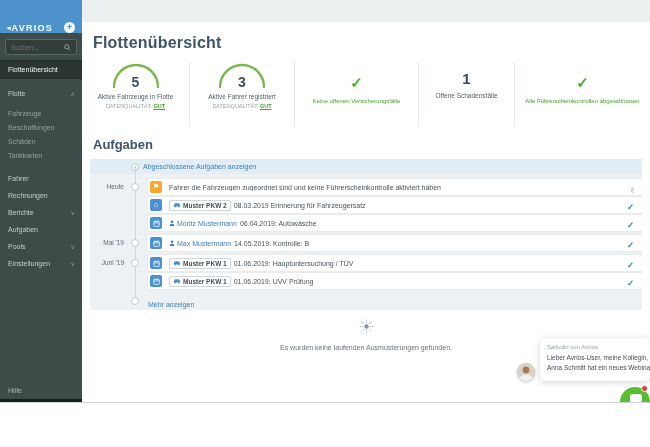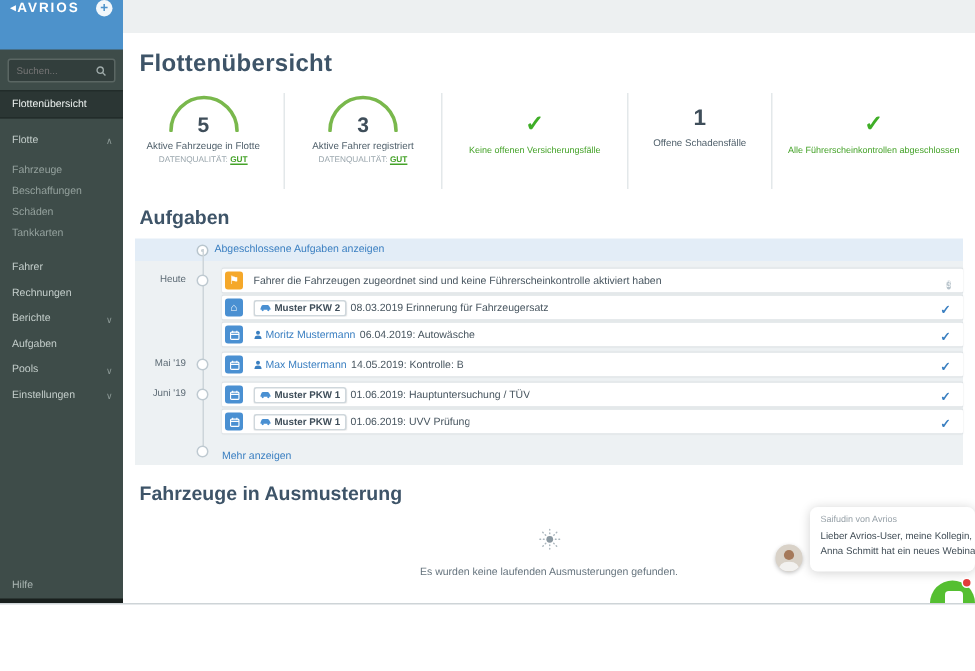--- a/index.html
+++ b/index.html
@@ -3,21 +3,21 @@
 <meta charset="utf-8">
 <style>
   * { margin:0; padding:0; box-sizing:border-box; }
   html,body { background:#fff; }
   body { font-family:"Liberation Sans", sans-serif; width:650px; height:447px; }
 
   .app { position:relative; width:650px; height:403px; background:#fff; overflow:hidden; border-bottom:1px solid #ced4d7; }
 
   
   .sidebar { position:absolute; left:0; top:0; width:82px; height:403px; background:#3e4c49; border-bottom:4px solid #181f1d; }
-  .sb-header { height:33px; background:#4d92cb; display:flex; align-items:flex-start; padding:0 7px; }
+  .sb-header { height:33px; background:#4d92cb; display:flex; align-items:flex-end; padding:0 7px; }
   .logo { color:#fff; font-size:9px; font-weight:bold; letter-spacing:1.3px; display:flex; align-items:center; }
   .logo-mark { font-size:7px; margin-right:1px; letter-spacing:0; }
   .add-btn { margin-left:auto; width:11px; height:11px; border-radius:50%; background:#f2f7fb; color:#4d92cb; font-size:9px; line-height:10px; text-align:center; font-weight:bold; cursor:pointer; }
   .search { position:absolute; left:5px; right:5px; top:39px; height:16px; background:#323e3c; border:1px solid #5a6663; border-radius:2px; display:flex; align-items:center; padding:0 5px; }
   .search input { flex:1; min-width:0; background:transparent; border:none; outline:none; color:#a7b2af; font-size:6.5px; font-family:"Liberation Sans", sans-serif; }
   .search svg { flex:none; }
   .nav { position:absolute; top:60px; left:0; right:0; }
   .nav-item { position:relative; font-size:7px; color:#c4cecb; padding:5px 8px; cursor:pointer; white-space:nowrap; }
   .nav-item.active { background:#2b3634; color:#eef3f1; border-top:1px solid #222c2a; border-bottom:1px solid #222c2a; }
   .nav-item.group { margin-top:6px; }
@@ -302,21 +302,20 @@
             </div>
           </div>
 
           <div class="more-row">
             <div class="g-circle"></div>
             <span class="more-link">Mehr anzeigen</span>
           </div>
         </div>
       </div>
 
-      <h2 class="section-title">Fahrzeuge in Ausmusterung</h2>
       <div class="empty">
         <svg width="15" height="15" viewBox="0 0 16 16">
             <circle cx="8" cy="8" r="2.4" fill="#8a97a0"></circle>
             <g stroke="#aab5bc" stroke-width="1" stroke-linecap="round" stroke-dasharray="0.5 2">
               <line x1="8" y1="1" x2="8" y2="4"></line>
               <line x1="8" y1="12" x2="8" y2="15"></line>
               <line x1="1" y1="8" x2="4" y2="8"></line>
               <line x1="12" y1="8" x2="15" y2="8"></line>
               <line x1="3" y1="3" x2="5.2" y2="5.2"></line>
               <line x1="10.8" y1="10.8" x2="13" y2="13"></line>

